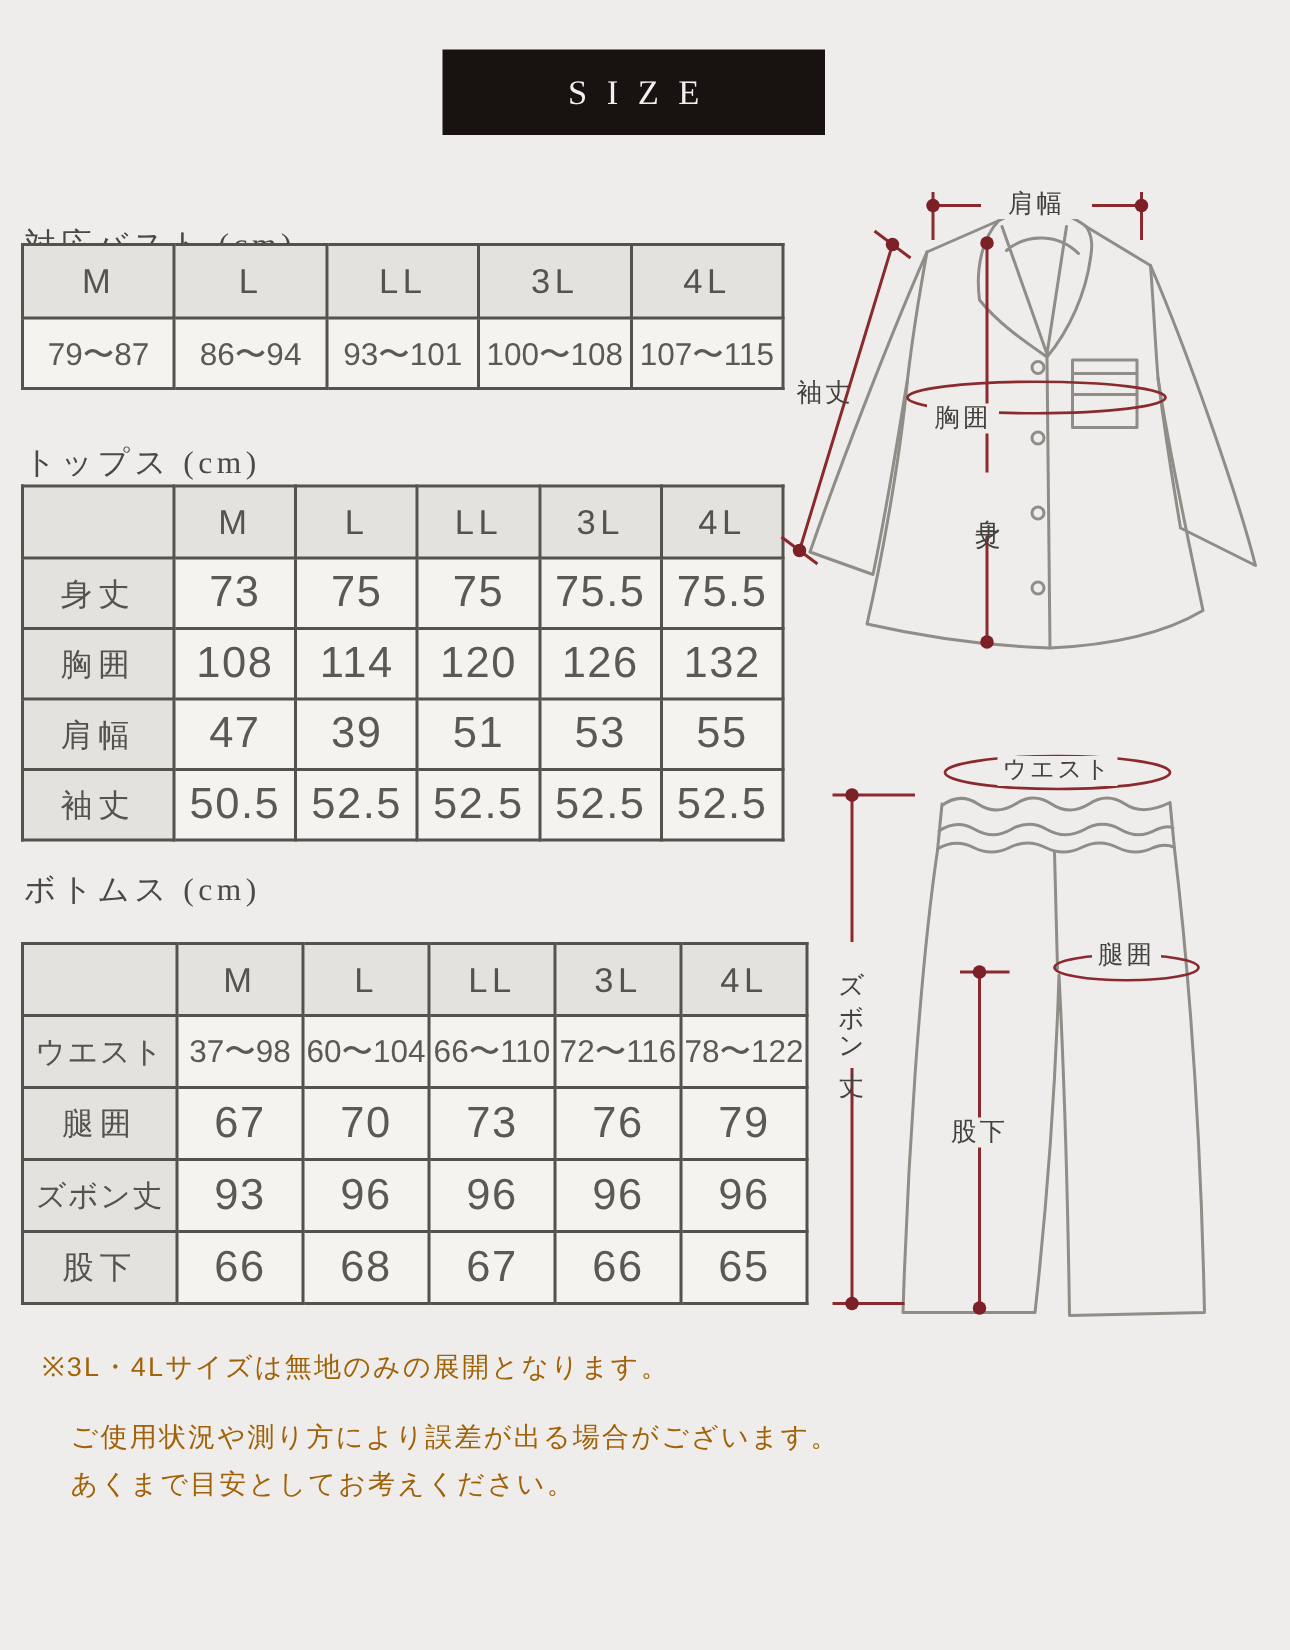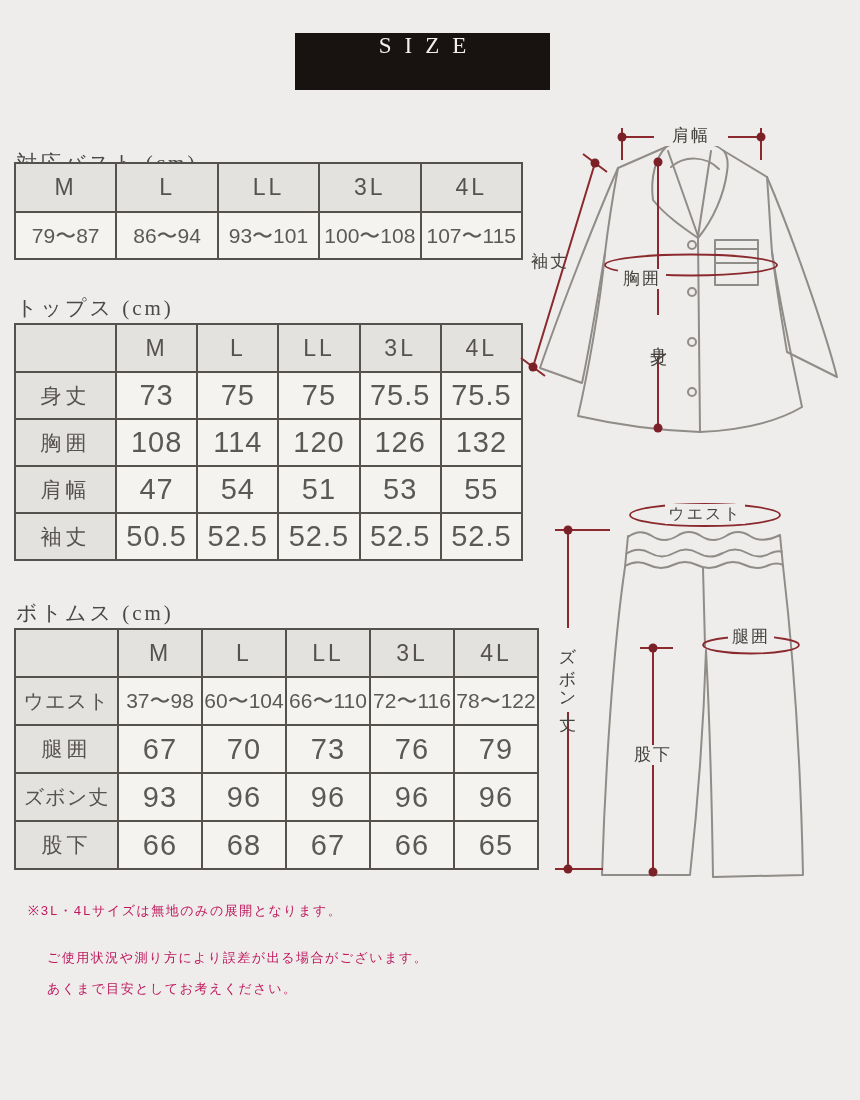--- a/index.html
+++ b/index.html
@@ -12,47 +12,47 @@
     --red:#8b2a2e;
     --dot:#7a2026;
     --outline:#908c87;
   }
   html,body{margin:0;padding:0;background:var(--bg);}
   .page{position:relative;width:860px;height:1100px;background:var(--bg);
         font-family:"Liberation Sans",sans-serif;overflow:hidden;}
 
   
   .banner{position:absolute;left:295px;top:33px;width:255px;height:57px;
-          background:#181311;display:flex;justify-content:center;}
+          background:#181311;display:flex;align-items:center;justify-content:center;}
   .banner span{color:#f2f0ee;font-family:"Liberation Serif",serif;font-size:23px;
                letter-spacing:13px;padding-left:13px;}
 
   
   .sec-title{position:absolute;left:16px;font-family:"Liberation Serif",serif;
              font-size:21px;letter-spacing:3px;color:#4b4947;}
-  #title-bust{top:129px;margin-top:20px;} #title-tops{top:294px;} #title-bottoms{top:599px;text-align:right;}
+  #title-bust{top:129px;margin-top:20px;} #title-tops{top:294px;} #title-bottoms{top:579px;text-align:right;}
 
   
   table{position:absolute;border-collapse:collapse;table-layout:fixed;}
   th,td{border:2px solid var(--border);text-align:center;vertical-align:middle;padding:0;overflow:hidden;}
   th{background:var(--cell-head);color:var(--txt);font-weight:normal;}
   td{background:var(--cell-data);color:var(--txt-val);}
   .col-h{font-size:23px;letter-spacing:3px;}
   .row-h{font-size:21px;letter-spacing:4px;}
   .num{font-size:29px;letter-spacing:1px;}
   .range{font-size:21px;letter-spacing:0;}
   #table-bust{left:14px;top:162px;width:509px;}
   #table-bust th{height:47px;} #table-bust td{height:45px;}
   #table-tops{left:14px;top:323px;width:509px;}
   #table-tops th{height:46px;} #table-tops tr.data th,#table-tops tr.data td{height:45px;}
   #table-bottoms{left:14px;top:628px;width:525px;}
   #table-bottoms th{height:46px;} #table-bottoms tr.data th,#table-bottoms tr.data td{height:46px;}
 
   
-  .note{position:absolute;color:#be185d;font-size:13px;letter-spacing:1.5px;line-height:31px;font-family:Liberation Mono, monospace;}
+  .note{position:absolute;color:#a16207;font-size:18px;letter-spacing:1.5px;line-height:31px;}
   #note1{left:28px;top:896px;}
   #note2{left:28px;top:943px;}
   #note2 .indent{padding-left:19px;}
 
   
   .illus{position:absolute;}
   #shirt{left:520px;top:95px;width:340px;height:390px;}
   #pants{left:540px;top:478px;width:320px;height:415px;}
   .illus svg{position:absolute;left:0;top:0;}
   .outline{stroke:var(--outline);stroke-width:2;fill:none;stroke-linejoin:round;stroke-linecap:round;}
@@ -124,21 +124,21 @@
       <th class="row-h">胸囲</th>
       <td class="num">108</td>
       <td class="num">114</td>
       <td class="num">120</td>
       <td class="num">126</td>
       <td class="num">132</td>
     </tr>
     <tr class="data">
       <th class="row-h">肩幅</th>
       <td class="num">47</td>
-      <td class="num">54</td>
+      <td class="num">39</td>
       <td class="num">51</td>
       <td class="num">53</td>
       <td class="num">55</td>
     </tr>
     <tr class="data">
       <th class="row-h">袖丈</th>
       <td class="num">50.5</td>
       <td class="num">52.5</td>
       <td class="num">52.5</td>
       <td class="num">52.5</td>

